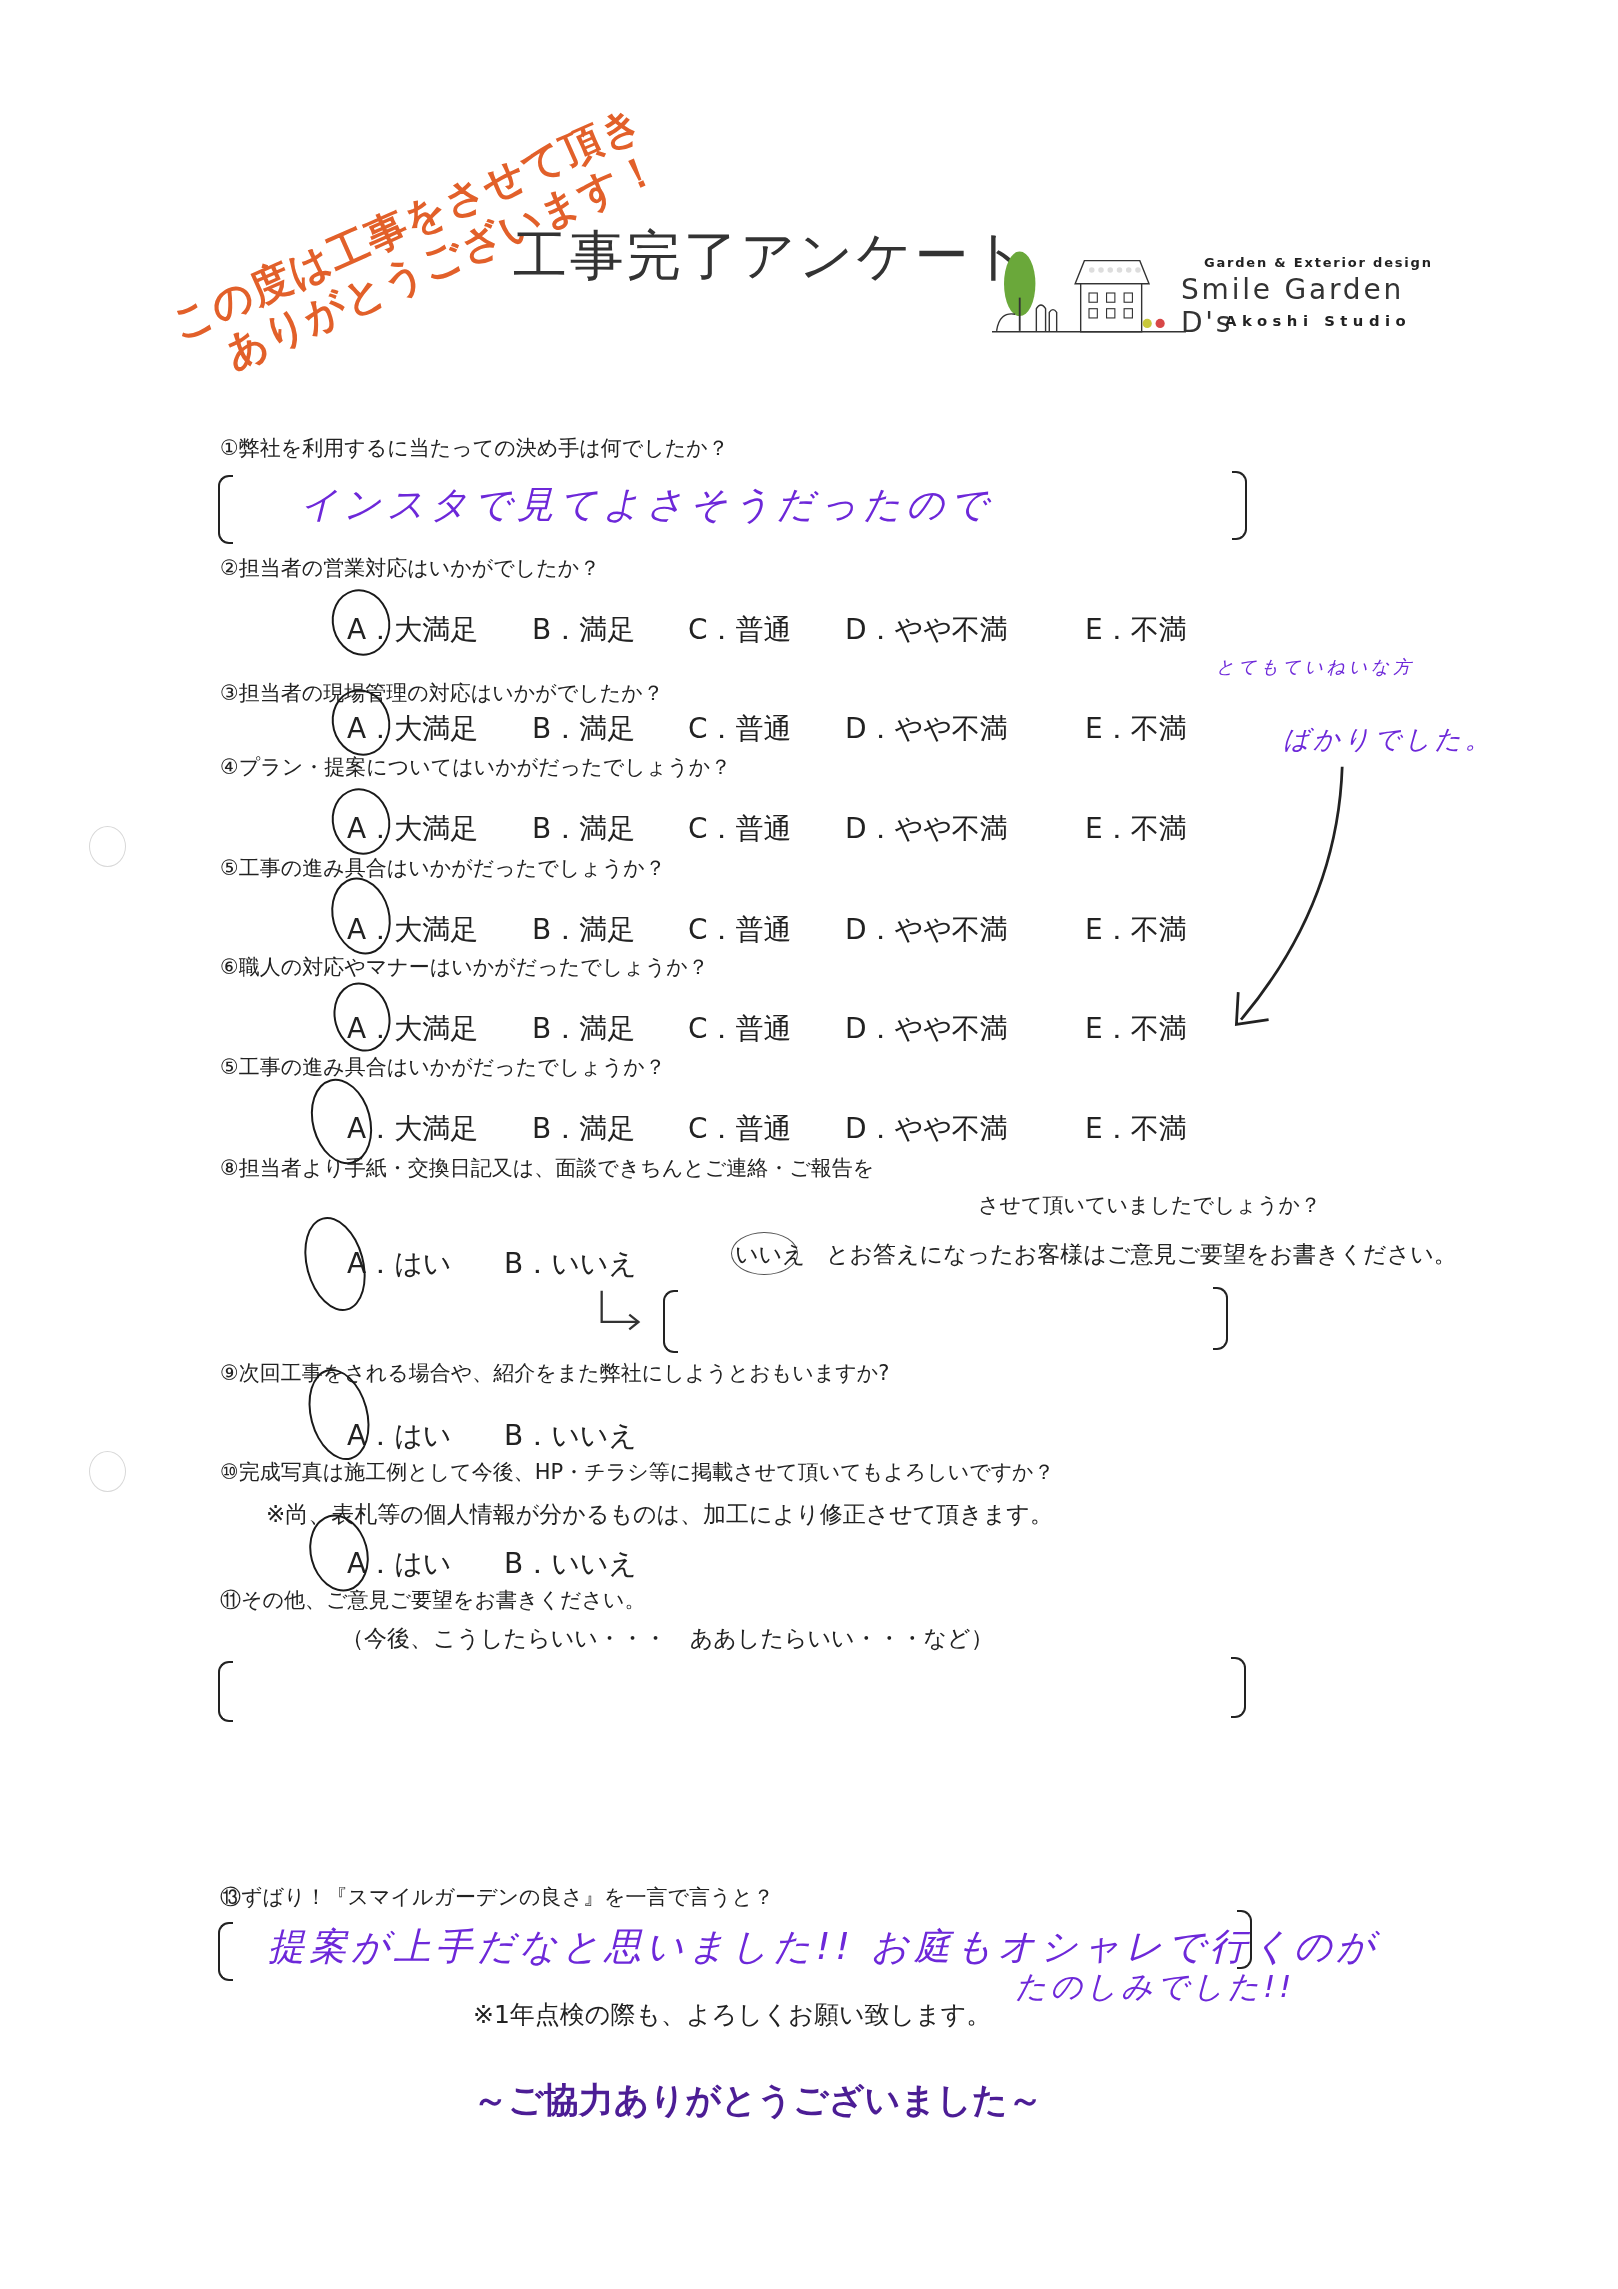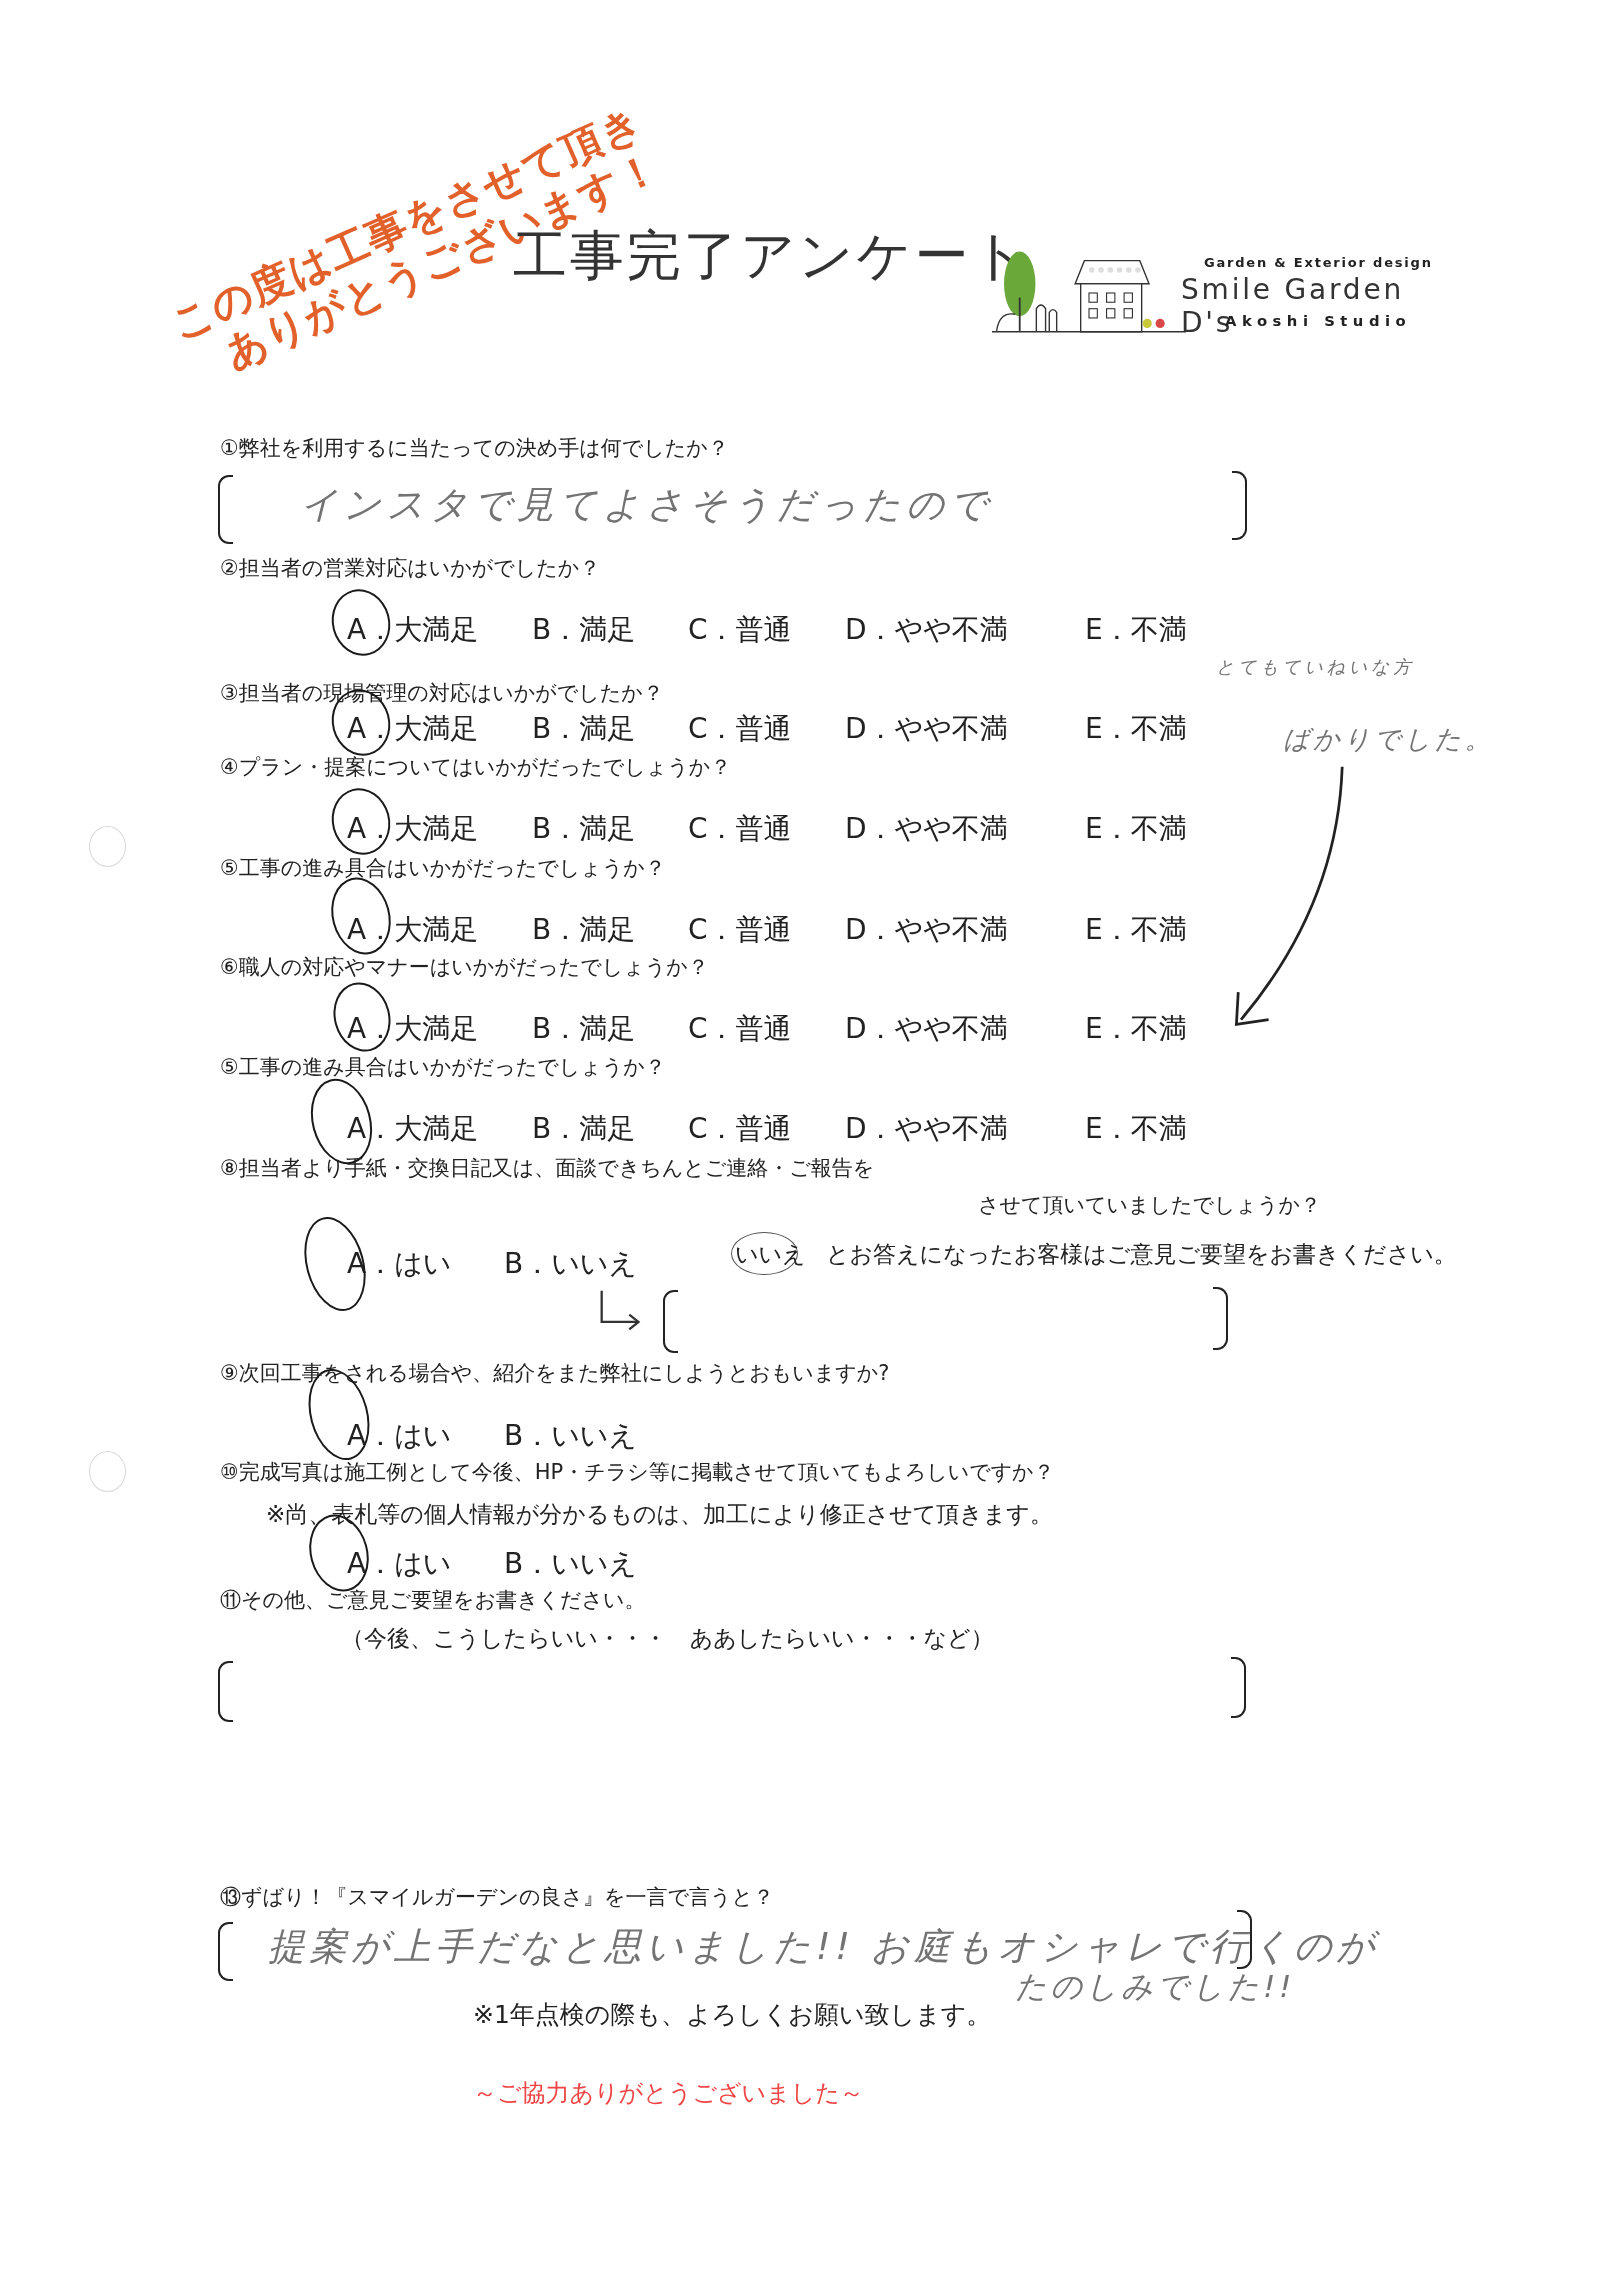--- a/index.html
+++ b/index.html
@@ -18,21 +18,21 @@
   .logo .tag { position: absolute; left: 212px; top: 13px; font-size: 13px; font-weight: bold; letter-spacing: 1.8px; color: #222; }
   .logo .brand { position: absolute; left: 189px; top: 31px; font-size: 28px; letter-spacing: 2.8px; color: #333; font-family: "DejaVu Sans", sans-serif; }
   .logo .studio { position: absolute; left: 233px; top: 70px; font-size: 14.8px; font-weight: bold; letter-spacing: 5.5px; color: #222; }
   .q { position: absolute; left: 220px; font-size: 21px; color: #222; white-space: nowrap; }
   .opts { position: absolute; left: 347px; font-size: 28px; color: #222; white-space: nowrap; }
   .opt { position: absolute; top: 8px; white-space: nowrap; }
   .circle { position: absolute; border: 2.8px solid #1a1a1a; border-radius: 50%; transform: rotate(-15deg); }
   .bracket-l, .bracket-r { position: absolute; width: 13px; border: 2.8px solid #222; }
   .bracket-l { border-right: none; border-radius: 11px 0 0 11px; }
   .bracket-r { border-left: none; border-radius: 0 11px 11px 0; }
-  .hand { position: absolute; font-family: "DejaVu Sans", sans-serif; color: #737373; font-size: 37px; letter-spacing: 5.5px;
+  .hand { position: absolute; font-family: "DejaVu Sans", sans-serif; color: #6d28d9; font-size: 37px; letter-spacing: 5.5px;
           font-style: italic; white-space: nowrap; }
   .note { position: absolute; font-size: 23px; color: #222; white-space: nowrap; }
   .small-circle { position: absolute; border: 1.8px solid #555; border-radius: 50%; }
 </style>
 </head>
 <body>
 
 <div class="punch" style="left:89px; top:826px;"></div>
 <div class="punch" style="left:89px; top:1451px;"></div>
 
@@ -186,14 +186,14 @@
 <div class="bracket-l" style="left:218px; top:1661px; height:57px;"></div>
 <div class="bracket-r" style="left:1231px; top:1657px; height:57px;"></div>
 
 <div class="q" style="top:1883px;">⑬ずばり！『スマイルガーデンの良さ』を一言で言うと？</div>
 <div class="bracket-l" style="left:218px; top:1922px; height:55px;"></div>
 <div class="bracket-r" style="left:1237px; top:1910px; height:55px;"></div>
 <div class="hand" style="left:268px; top:1922px; font-size:37px; letter-spacing:4.6px;">提案が上手だなと思いました!! お庭もオシャレで行くのが</div>
 <div class="hand" style="left:1015px; top:1966px; font-size:31px; letter-spacing:3.7px;">たのしみでした!!</div>
 
 <div class="note" style="left:473px; top:1998px; font-size:25px;">※1年点検の際も、よろしくお願い致します。</div>
-<div class="note" style="left:473px; top:2077px; font-size:24px; color:#ef4444;">～ご協力ありがとうございました～</div>
+<div class="note" style="left:473px; top:2077px; font-size:35px; color:#4c1d95;font-weight:bold;">～ご協力ありがとうございました～</div>
 
 
 </body></html>

